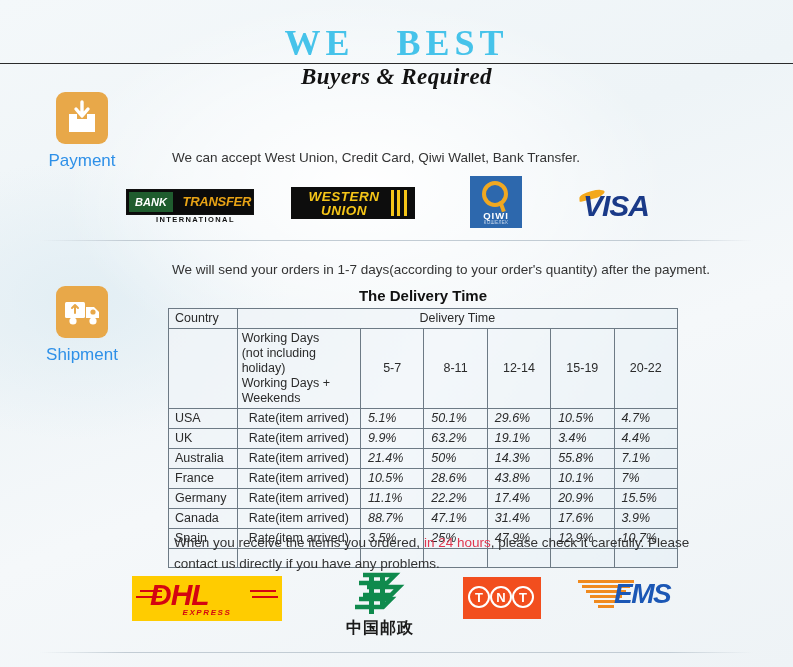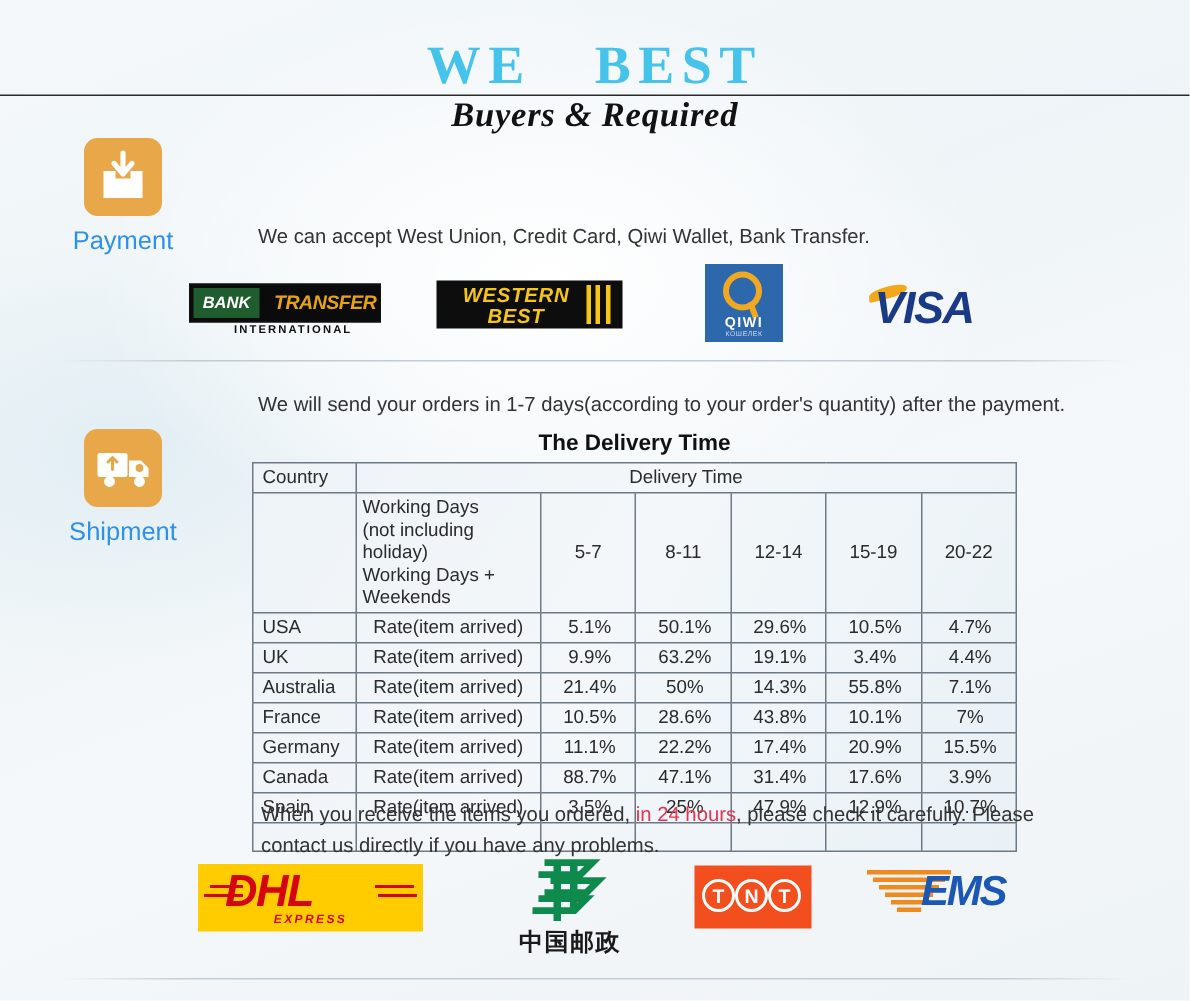--- a/index.html
+++ b/index.html
@@ -245,21 +245,21 @@
   table.delivery td, table.delivery th {
     border: 1px solid #6d7a85;
     padding: 1px 5px;
     font-weight: normal;
     text-align: center;
     height: 17px;
     line-height: 15px;
   }
   table.delivery td.country { text-align: left; padding-left: 6px; width: 60px; }
   table.delivery td.rate { width: 148px; }
-  table.delivery td.pct { text-align: center; padding-left: 7px; width: 60px; }
+  table.delivery td.pct { text-align: left; padding-left: 7px; width: 60px; font-style: italic; }
   table.delivery td.hdr-workdays {
     text-align: left;
     padding: 2px 4px;
     line-height: 15px;
     height: 48px;
     white-space: pre-line;
   }
   table.delivery td.empty-row { height: 16px; }
 
   .note {
@@ -366,21 +366,21 @@
     <div class="pay-logos">
 
       <div class="logo-bank">
         <div class="bt-left">BANK</div>
         <div class="bt-right">TRANSFER</div>
       </div>
       <div class="logo-bank-sub">INTERNATIONAL</div>
 
       <div class="logo-wu">
         <div class="wu-l1">WESTERN</div>
-        <div class="wu-l2">BEST</div>
+        <div class="wu-l2">UNION</div>
         <div class="wu-bars">
           <i style="left:0px;"></i>
             <i style="left:6px;"></i>
             <i style="left:13px;"></i>
         </div>
       </div>
 
       <div class="logo-qiwi">
         <div class="q-mark"></div>
         <div class="q-tail"></div>

